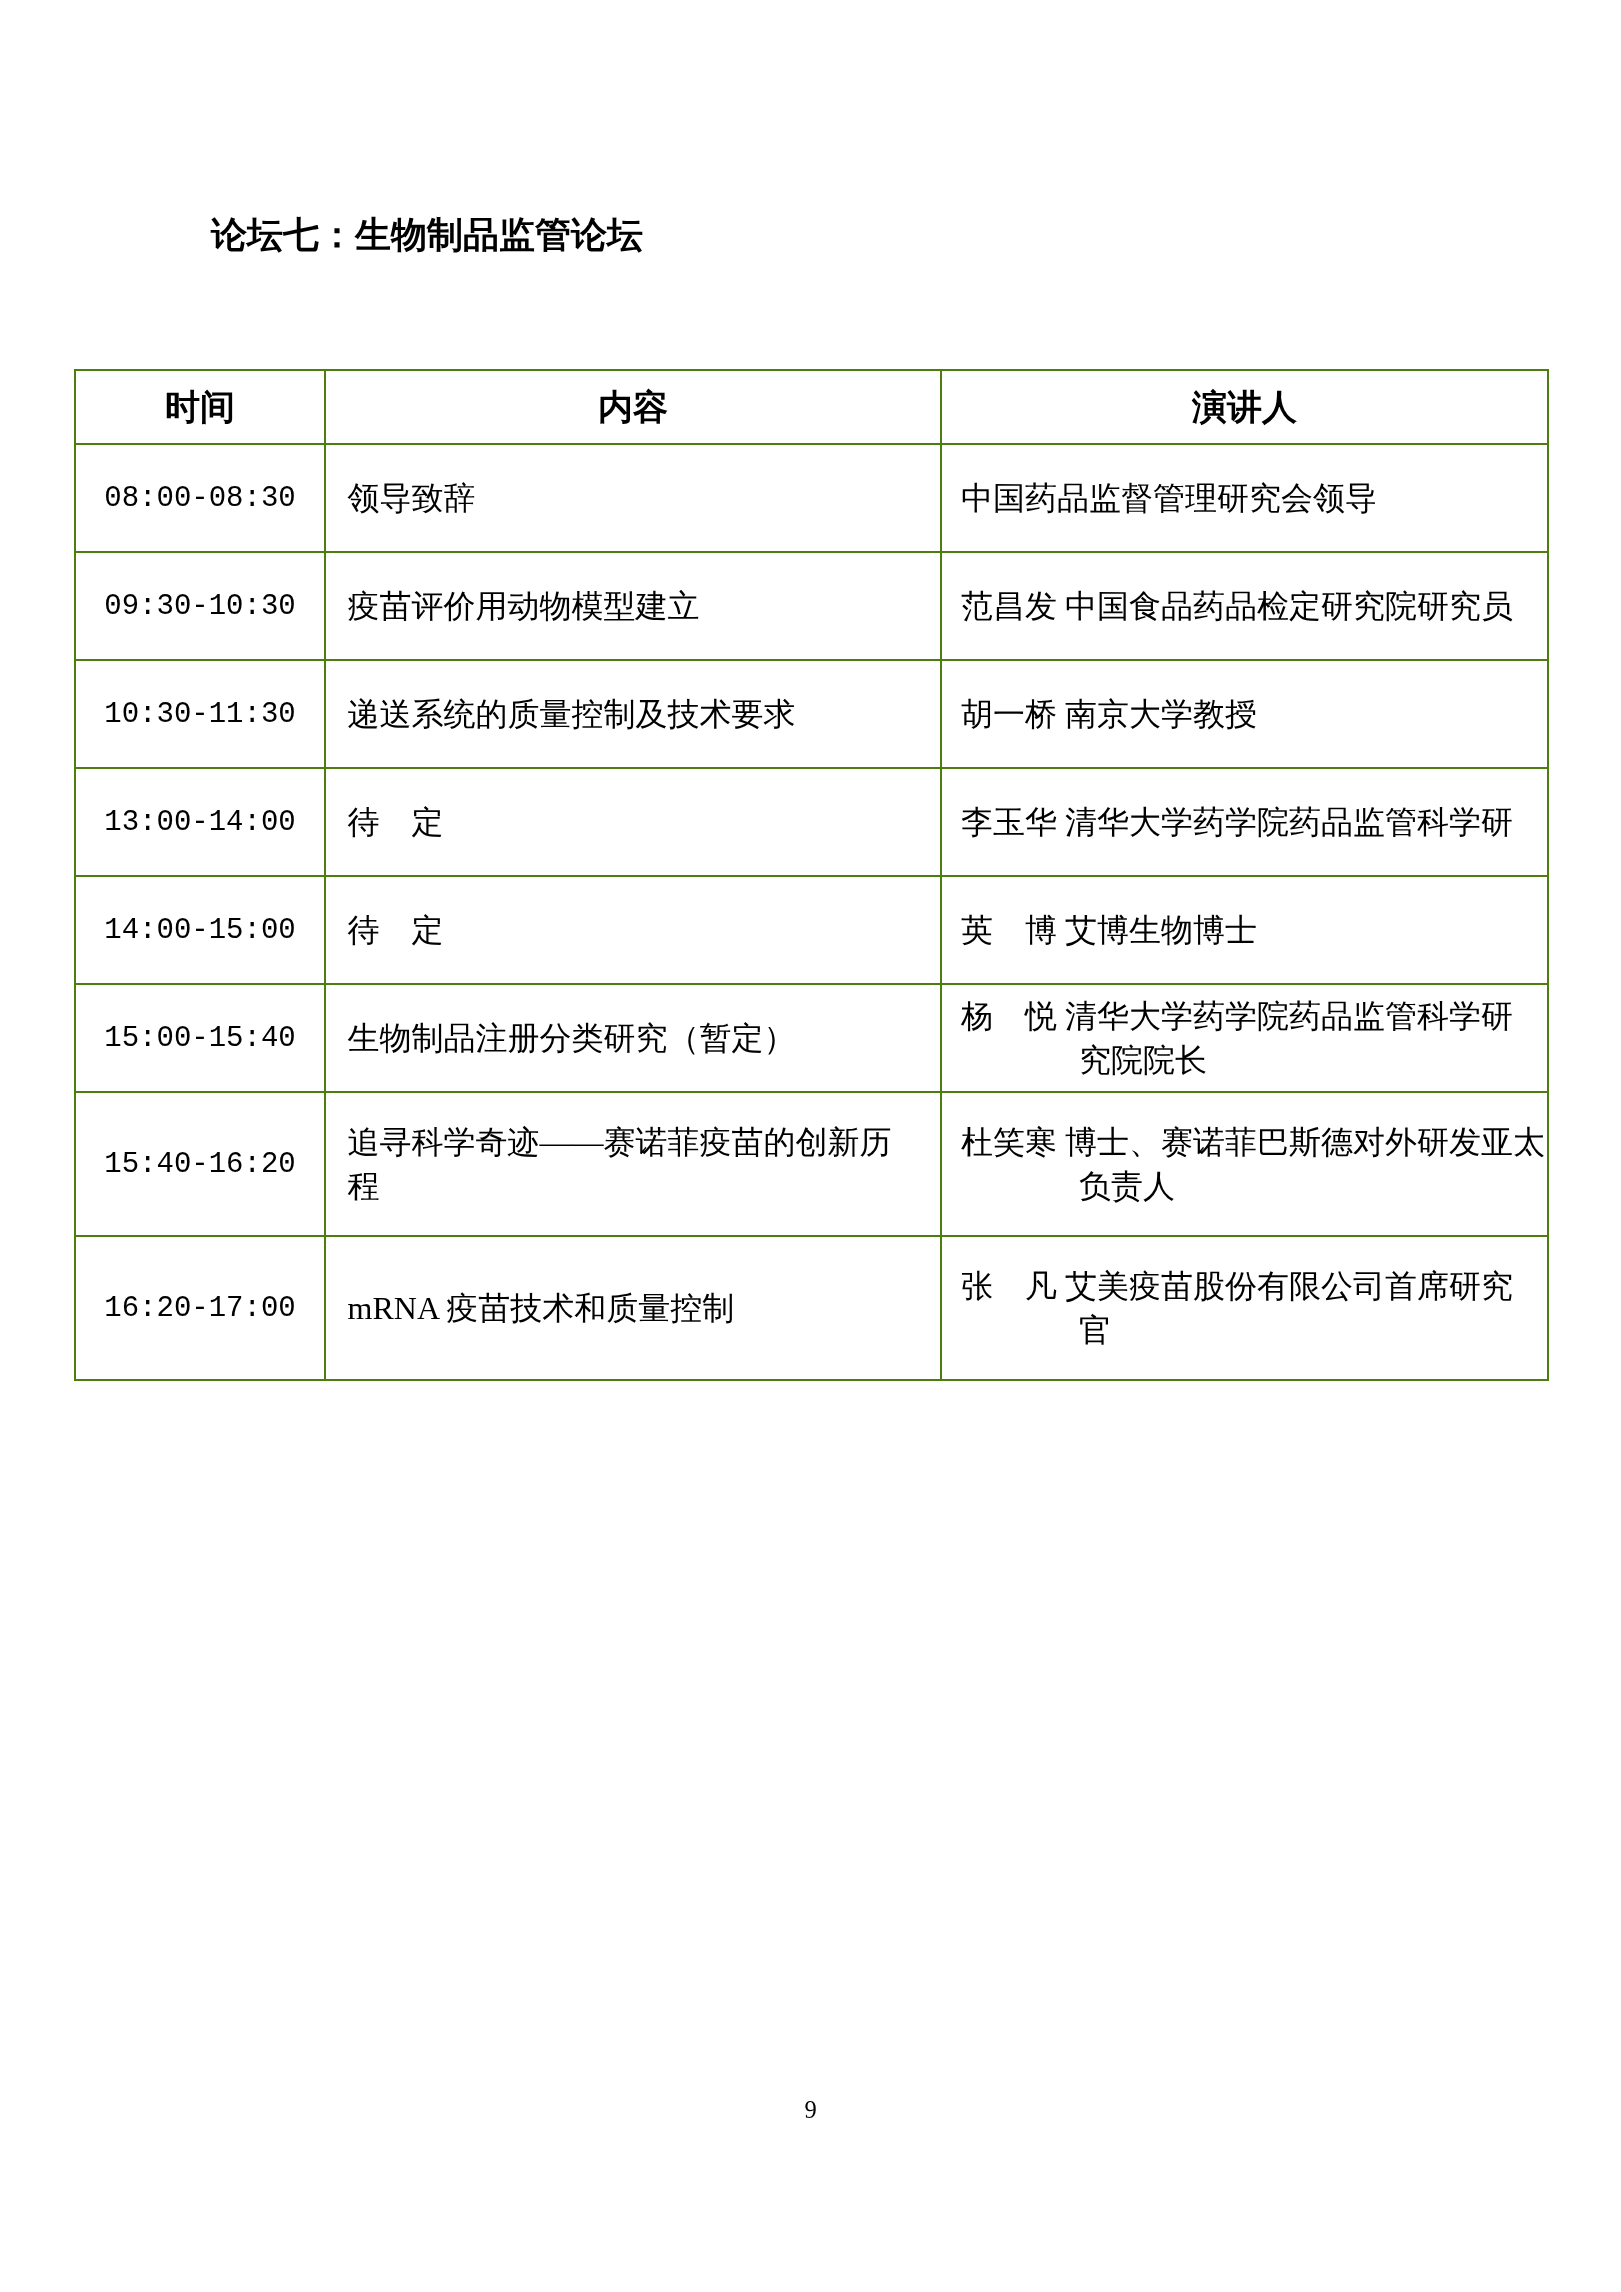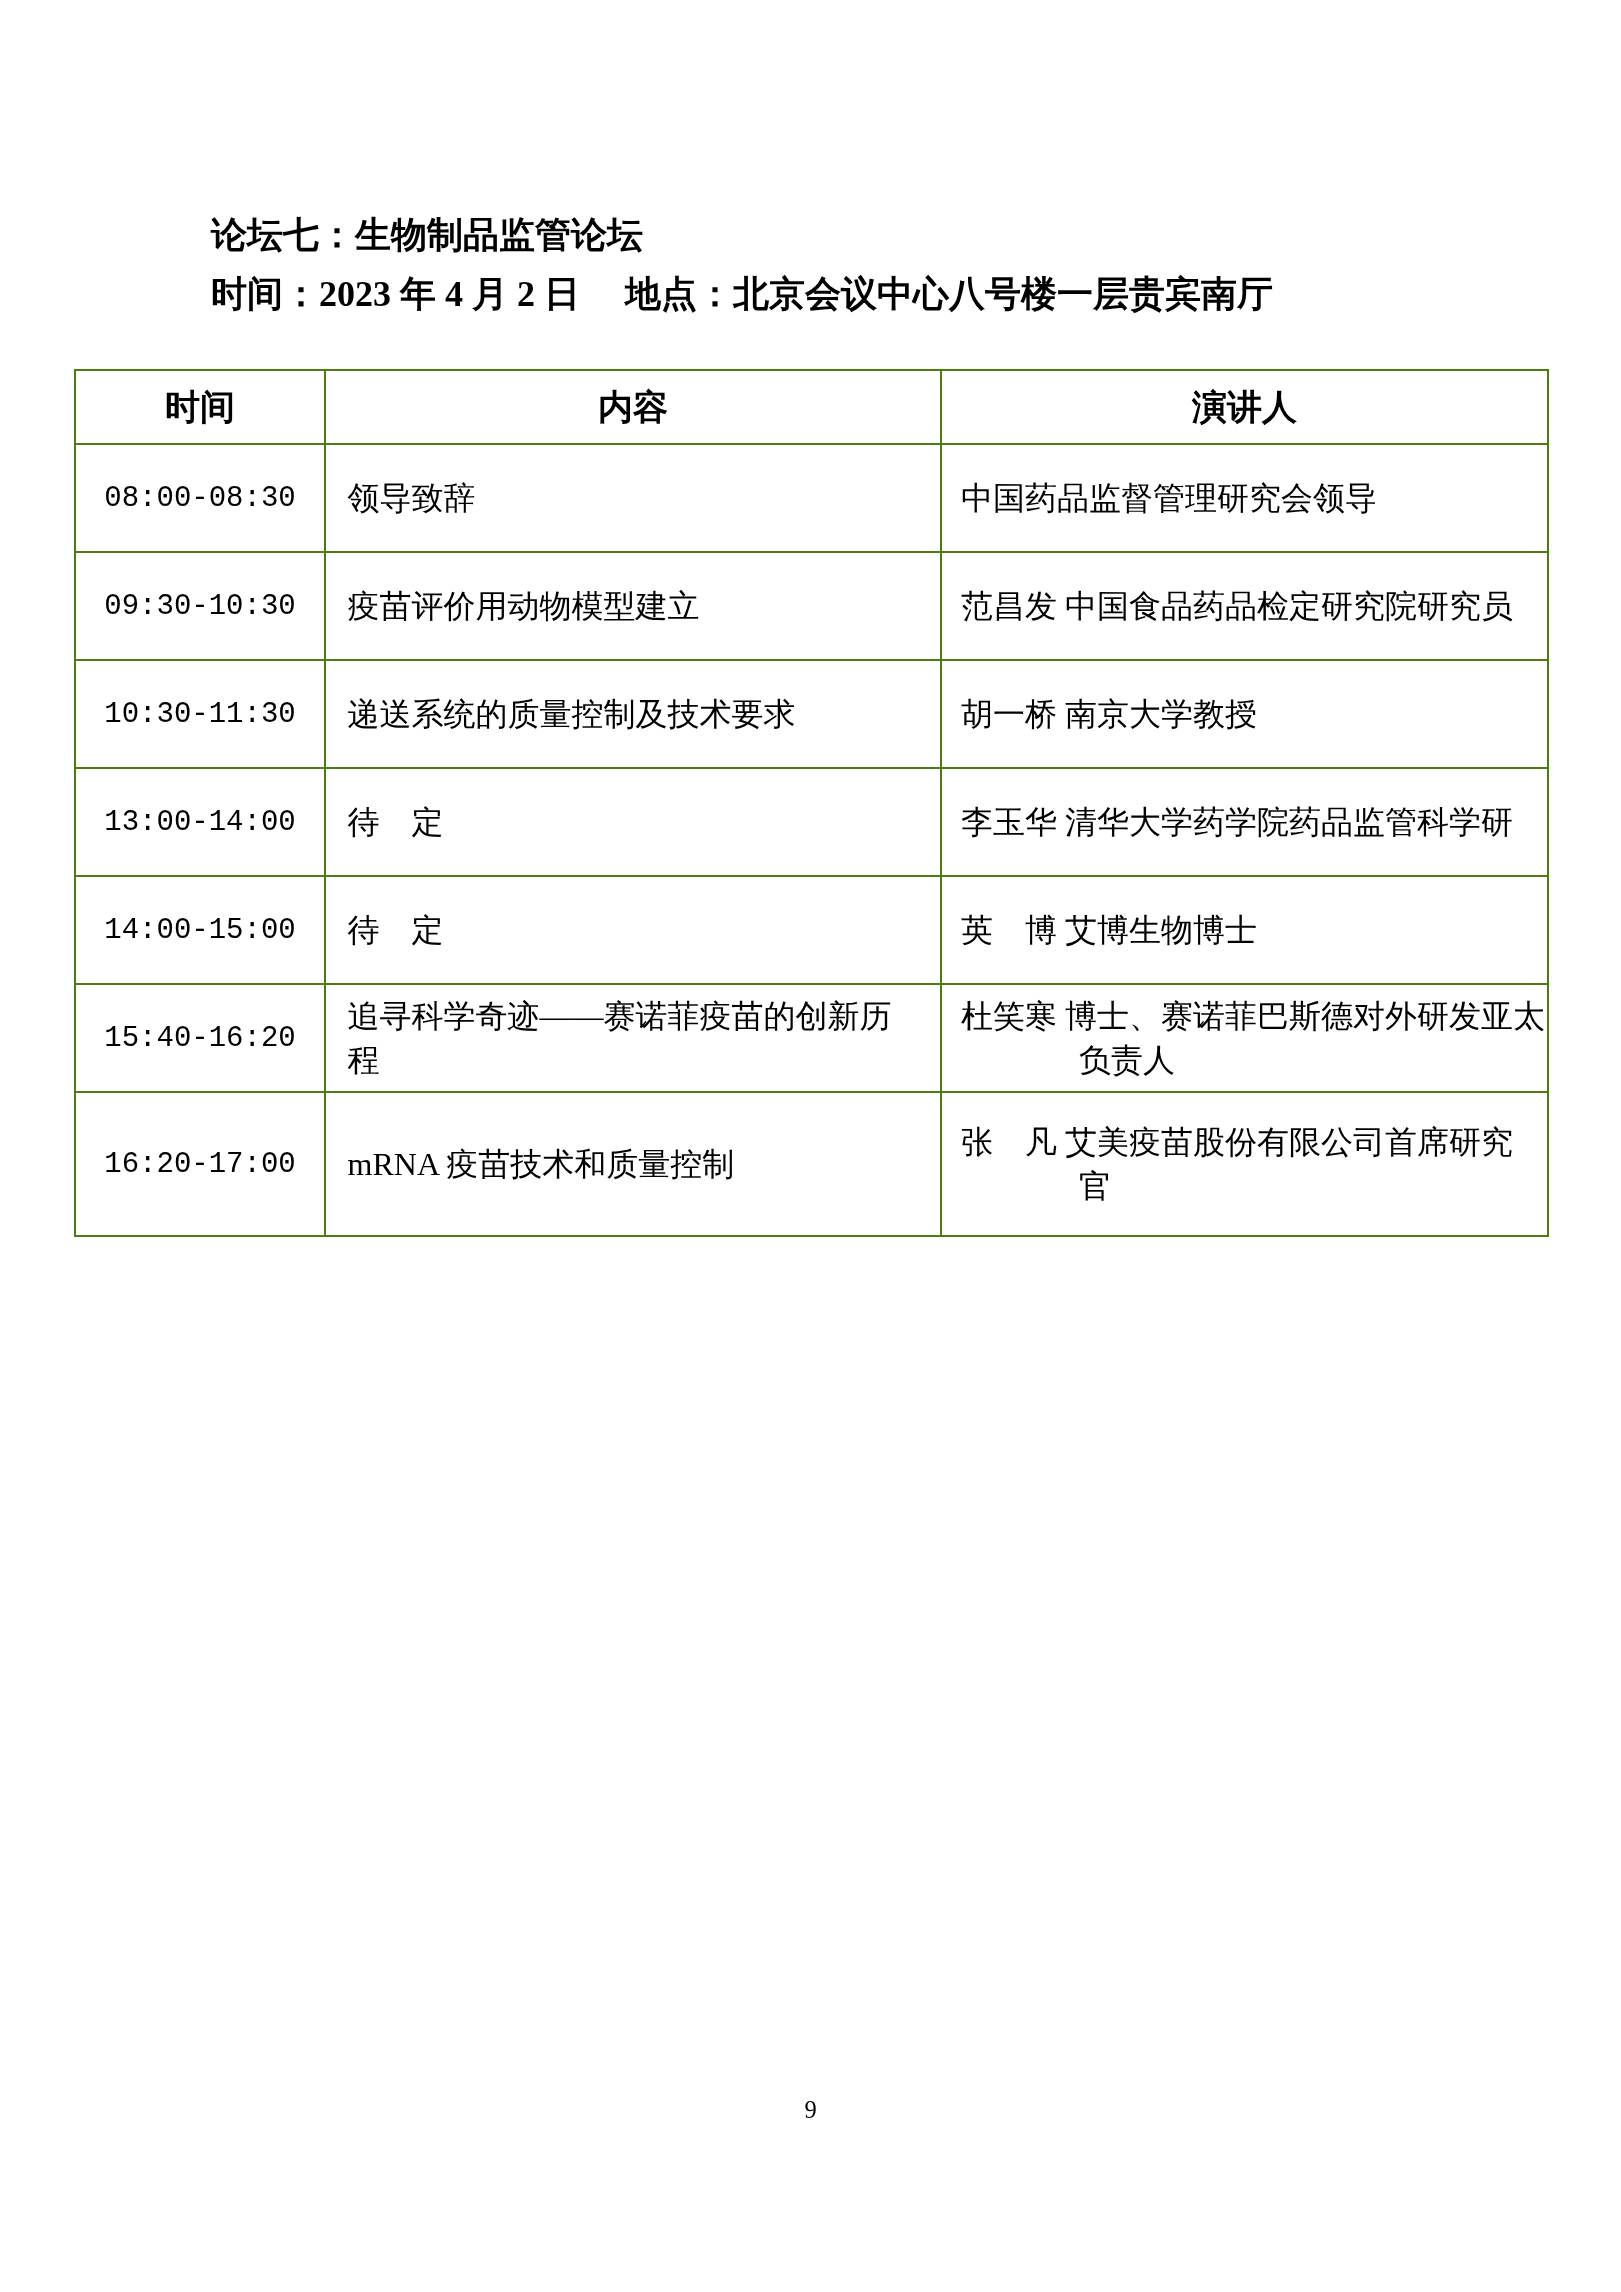--- a/index.html
+++ b/index.html
@@ -66,21 +66,20 @@
     font-size:24.5px;
   }
 </style>
 </head>
 <body>
 
 <div class="page">
 
   <div class="title-block">
     <div class="title-line">论坛七：生物制品监管论坛</div>
-    <div class="title-line">时间：2023 年 4 月 2 日　 地点：北京会议中心八号楼一层贵宾南厅</div>
   </div>
 
   <table class="schedule">
     <colgroup>
       <col style="width:250px">
       <col style="width:616px">
       <col style="width:607px">
     </colgroup>
     <thead>
       <tr>
@@ -109,20 +108,26 @@
     <td class="c-time">13:00-14:00</td>
     <td class="c-content">待　定</td>
     <td class="c-speaker">李玉华 清华大学药学院药品监管科学研</td>
   </tr>
         <tr>
     <td class="c-time">14:00-15:00</td>
     <td class="c-content">待　定</td>
     <td class="c-speaker">英　博 艾博生物博士</td>
   </tr>
         <tr>
+    <td class="c-time">15:00-15:40</td>
+    <td class="c-content">生物制品注册分类研究（暂定）</td>
+    <td class="c-speaker">杨　悦 清华大学药学院药品监管科学研
+究院院长</td>
+  </tr>
+        <tr>
     <td class="c-time">15:40-16:20</td>
     <td class="c-content">追寻科学奇迹——赛诺菲疫苗的创新历
 程</td>
     <td class="c-speaker">杜笑寒 博士、赛诺菲巴斯德对外研发亚太
 负责人</td>
   </tr>
         <tr>
     <td class="c-time">16:20-17:00</td>
     <td class="c-content">mRNA 疫苗技术和质量控制</td>
     <td class="c-speaker">张　凡 艾美疫苗股份有限公司首席研究

